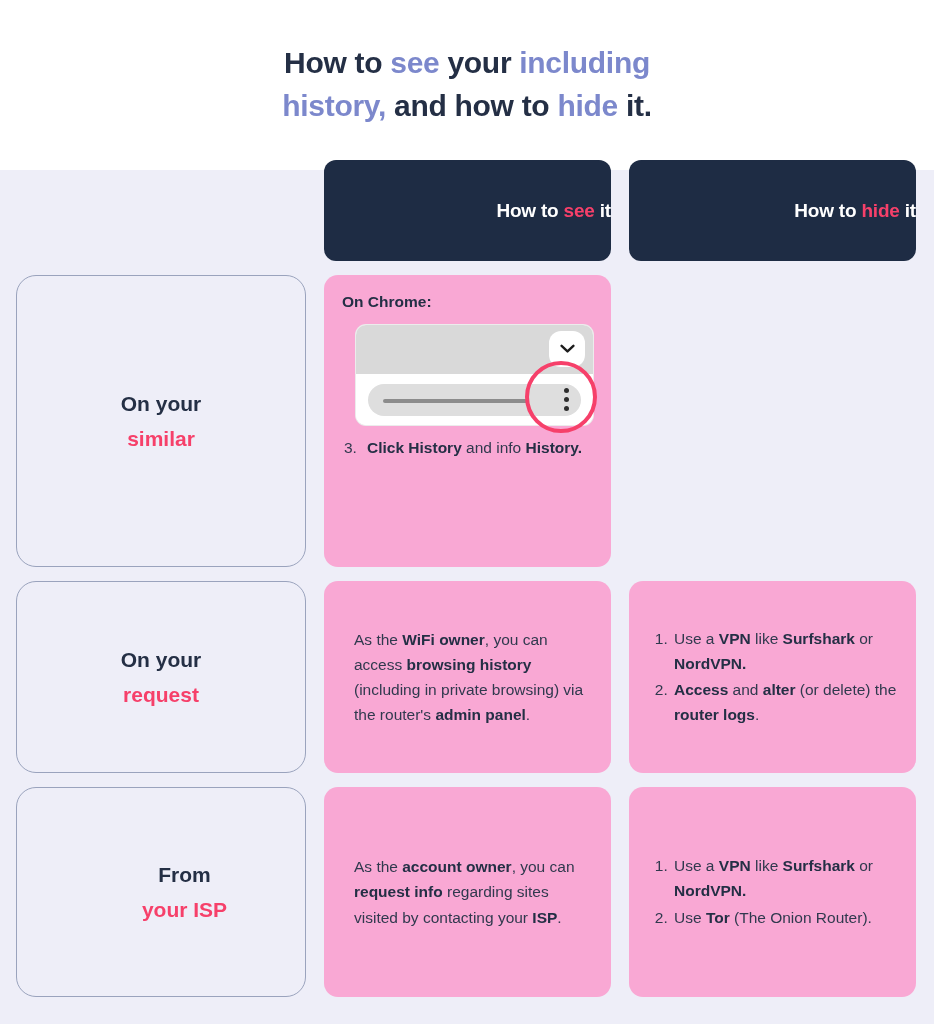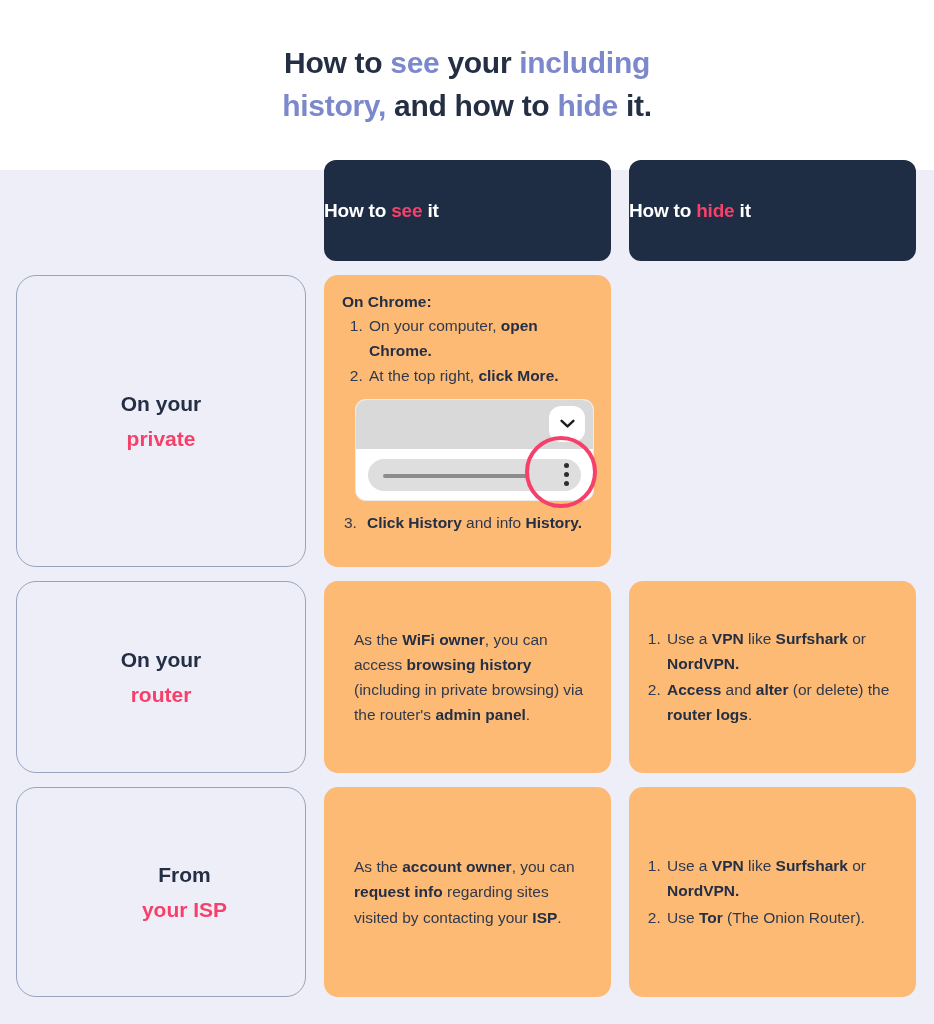--- a/index.html
+++ b/index.html
@@ -69,21 +69,21 @@
 
   
   .header-row { margin-top: -10px; }
   .hdr-spacer { visibility: hidden; }
   .hdr-card {
     background: #1e2c44;
     border-radius: 12px;
     height: 101px;
     display: flex;
     align-items: center;
-    justify-content: flex-start;
+    justify-content: flex-end;
     color: #ffffff;
     font-size: 19px;
     font-weight: bold;
     letter-spacing: -0.2px;
   }
   .t-pink { color: #f6406a; }
 
   
   .content-row { margin-top: 14px; }
   .label-card {
@@ -95,35 +95,35 @@
     flex-direction: column;
     align-items: center;
     justify-content: center;
     text-align: center;
     font-size: 21px;
     font-weight: bold;
     line-height: 1.68;
     color: #242f45;
   }
   .body-card {
-    background: #fdba74;
+    background: #f9a8d4;
     border-radius: 14px;
     box-sizing: border-box;
     display: flex;
     flex-direction: column;
     justify-content: center;
   }
   .row-1 .label-card, .row-1 .body-card { height: 292px; }
   .row-2 .label-card, .row-2 .body-card { height: 192px; }
   .row-3 .label-card, .row-3 .body-card { height: 210px; padding-left: 47px; }
 
   .row-1 .body-card { justify-content: flex-start; padding: 18px 22px 14px 18px; }
   .row-2 .body-card { padding: 0 20px 0 30px; }
   .row-3 .body-card { padding: 0 20px 0 30px; }
-  .row-2 .body-card.listcard, .row-3 .body-card.listcard { padding-left: 11px; padding-right: 14px; }
+  .row-2 .body-card.listcard, .row-3 .body-card.listcard { padding-left: 18px; padding-right: 14px; }
 
   .para {
     font-size: 15.5px;
     line-height: 1.62;
     color: #30394e;
   }
   .para b { font-weight: bold; color: #242f45; }
 
   .lead {
     font-size: 15.5px;
@@ -249,29 +249,25 @@
 
       <div class="col-body hdr-card">
         <span><span>How to </span><span class="t-pink">hide</span><span> it</span></span>
       </div>
     </div>
 
     <div class="row content-row row-1">
 
       <div class="col-label label-card">
         <div>On your</div>
-        <div class="t-pink">private</div>
+        <div class="t-pink">similar</div>
       </div>
 
       <div class="col-body body-card">
         <div class="lead">On Chrome:</div>
-        <ol class="steps">
-          <li><span>On your computer, </span><b>open Chrome.</b></li>
-          <li><span>At the top right, </span><b>click More.</b></li>
-        </ol>
 
         <div class="mock">
           <div class="mock-top"></div>
           <div class="mock-chev">
             <svg width="15" height="10" viewBox="0 0 15 10" aria-hidden="true">
               <path d="M1.6 1.8 L7.5 7.4 L13.4 1.8" fill="none" stroke="#1c1c1c" stroke-width="2.4" stroke-linecap="round" stroke-linejoin="round"></path>
             </svg>
           </div>
           <div class="mock-bottom"></div>
           <div class="mock-bar"></div>
@@ -288,21 +284,21 @@
           <span class="num">3.</span><b>Click History</b><span> and info </span><b>History.</b>
         </div>
       </div>
 
     </div>
 
     <div class="row content-row row-2">
 
       <div class="col-label label-card">
         <div>On your</div>
-        <div class="t-pink">router</div>
+        <div class="t-pink">request</div>
       </div>
 
       <div class="col-body body-card">
         <div class="para">
           <span>As the </span><b>WiFi owner</b><span>, you can access </span><b>browsing history</b><span> (including in private browsing) via the router's </span><b>admin panel</b><span>.</span>
         </div>
       </div>
 
       <div class="col-body body-card listcard">
         <ol class="steps tight">

